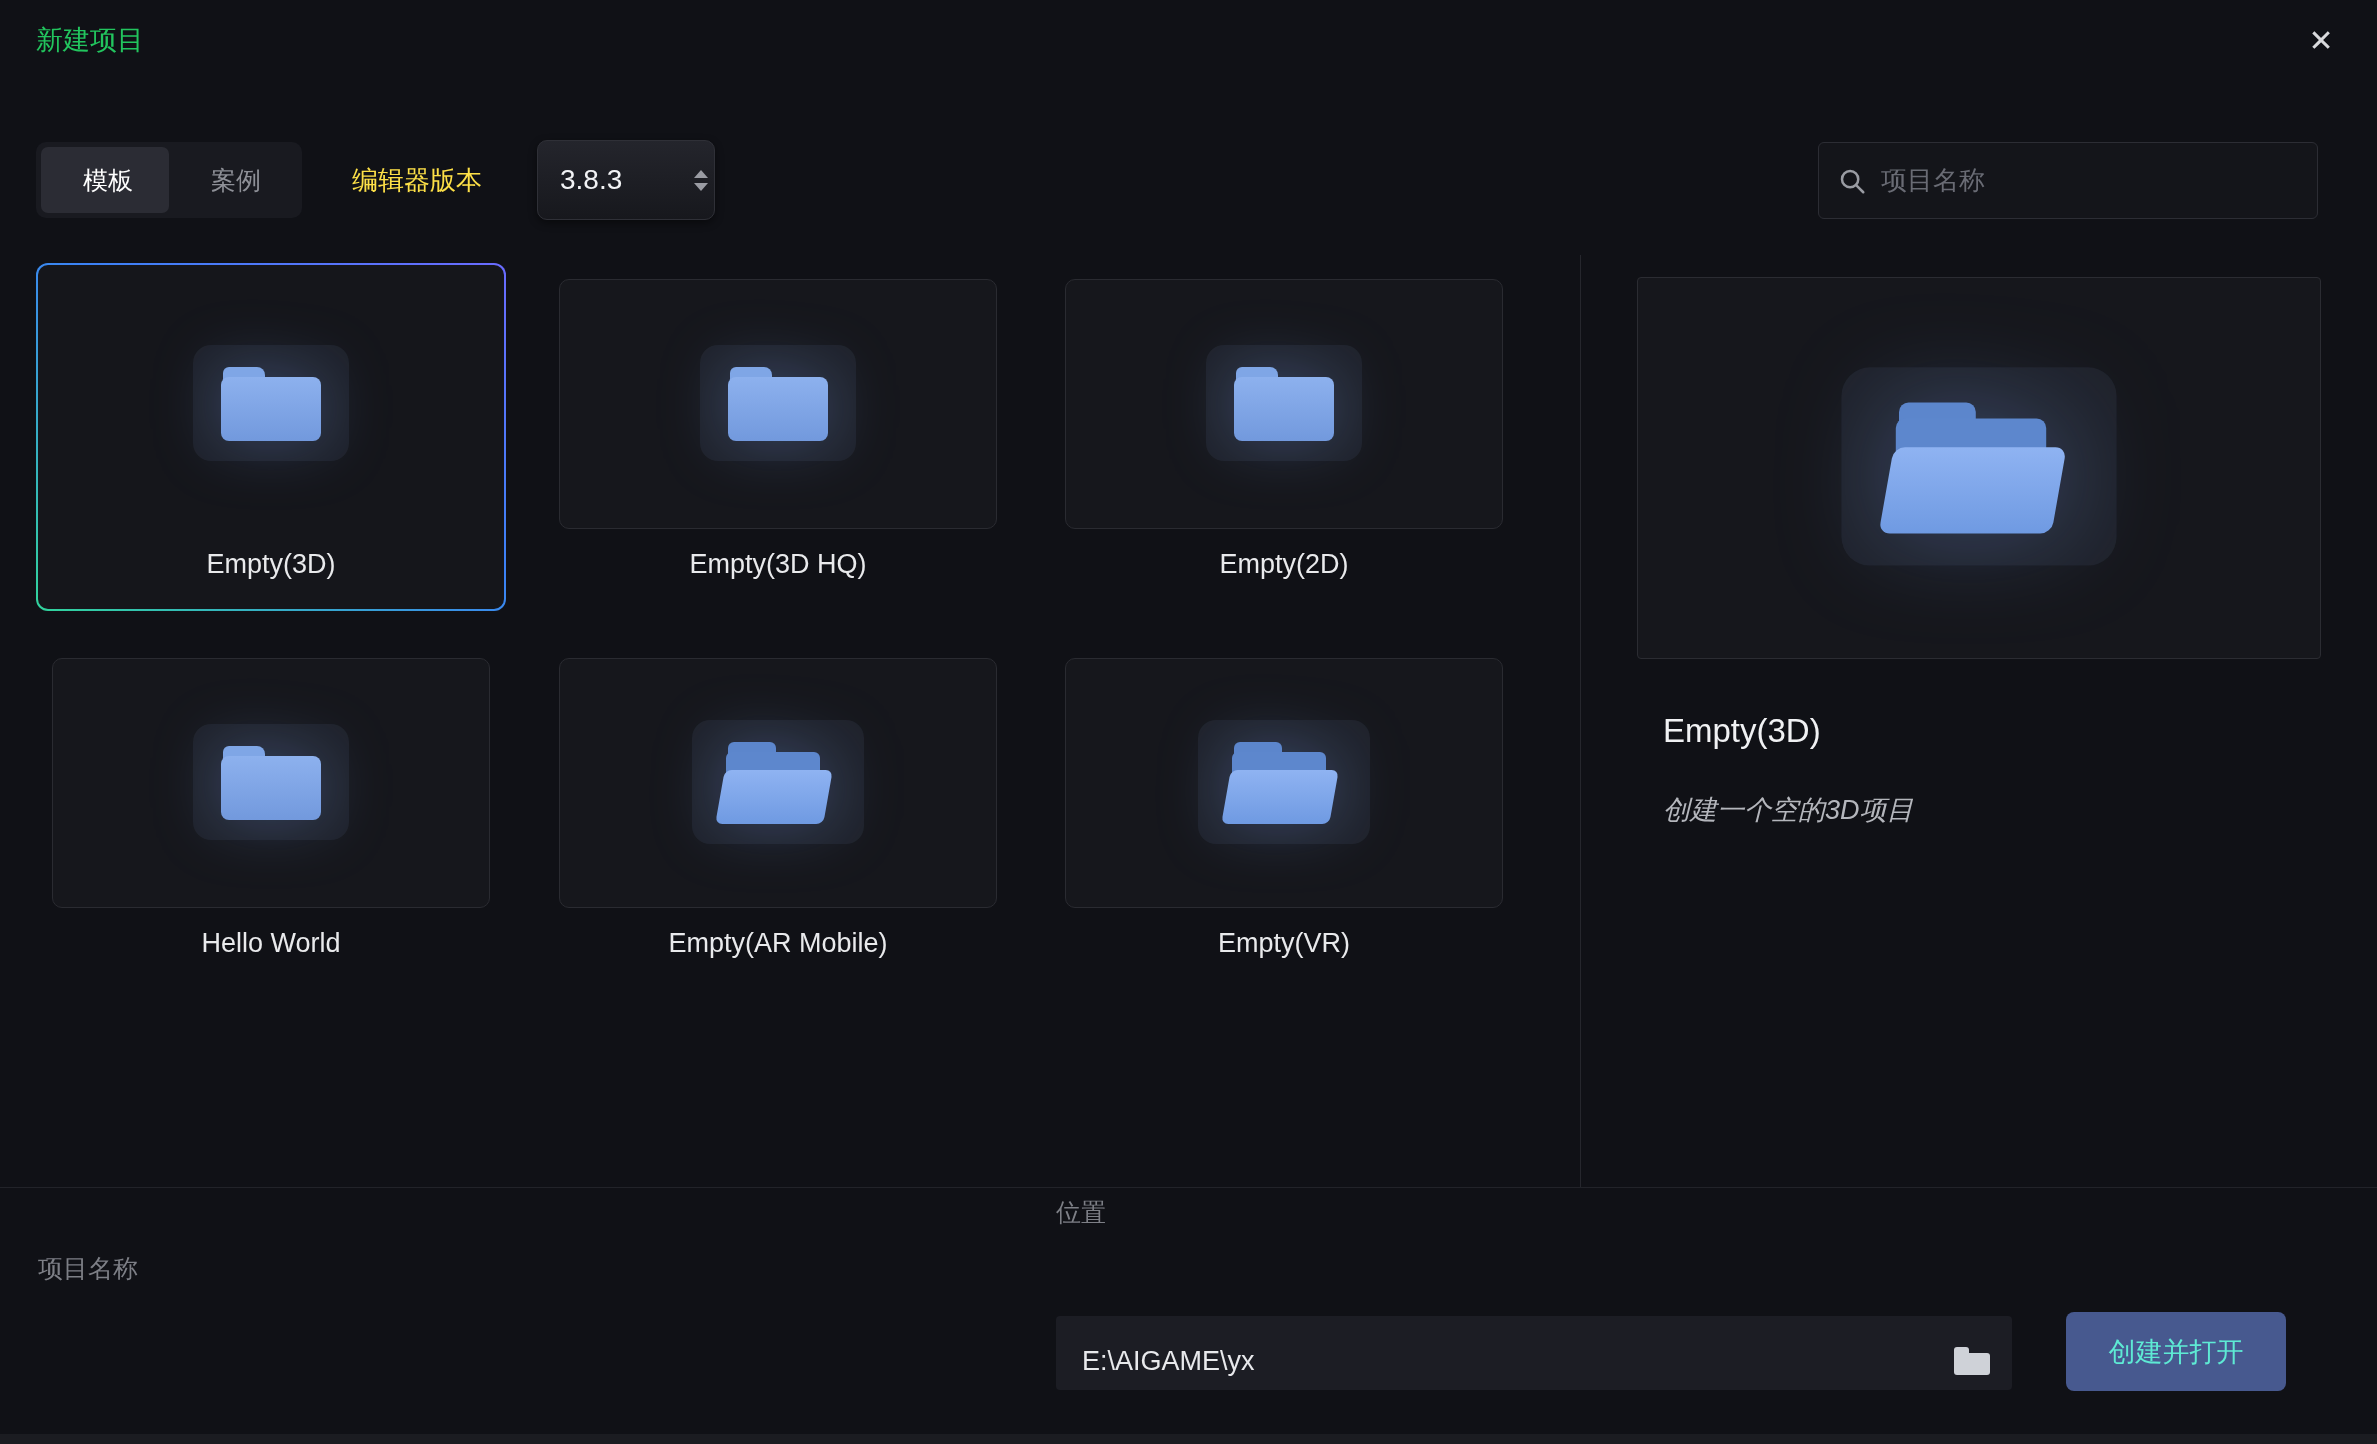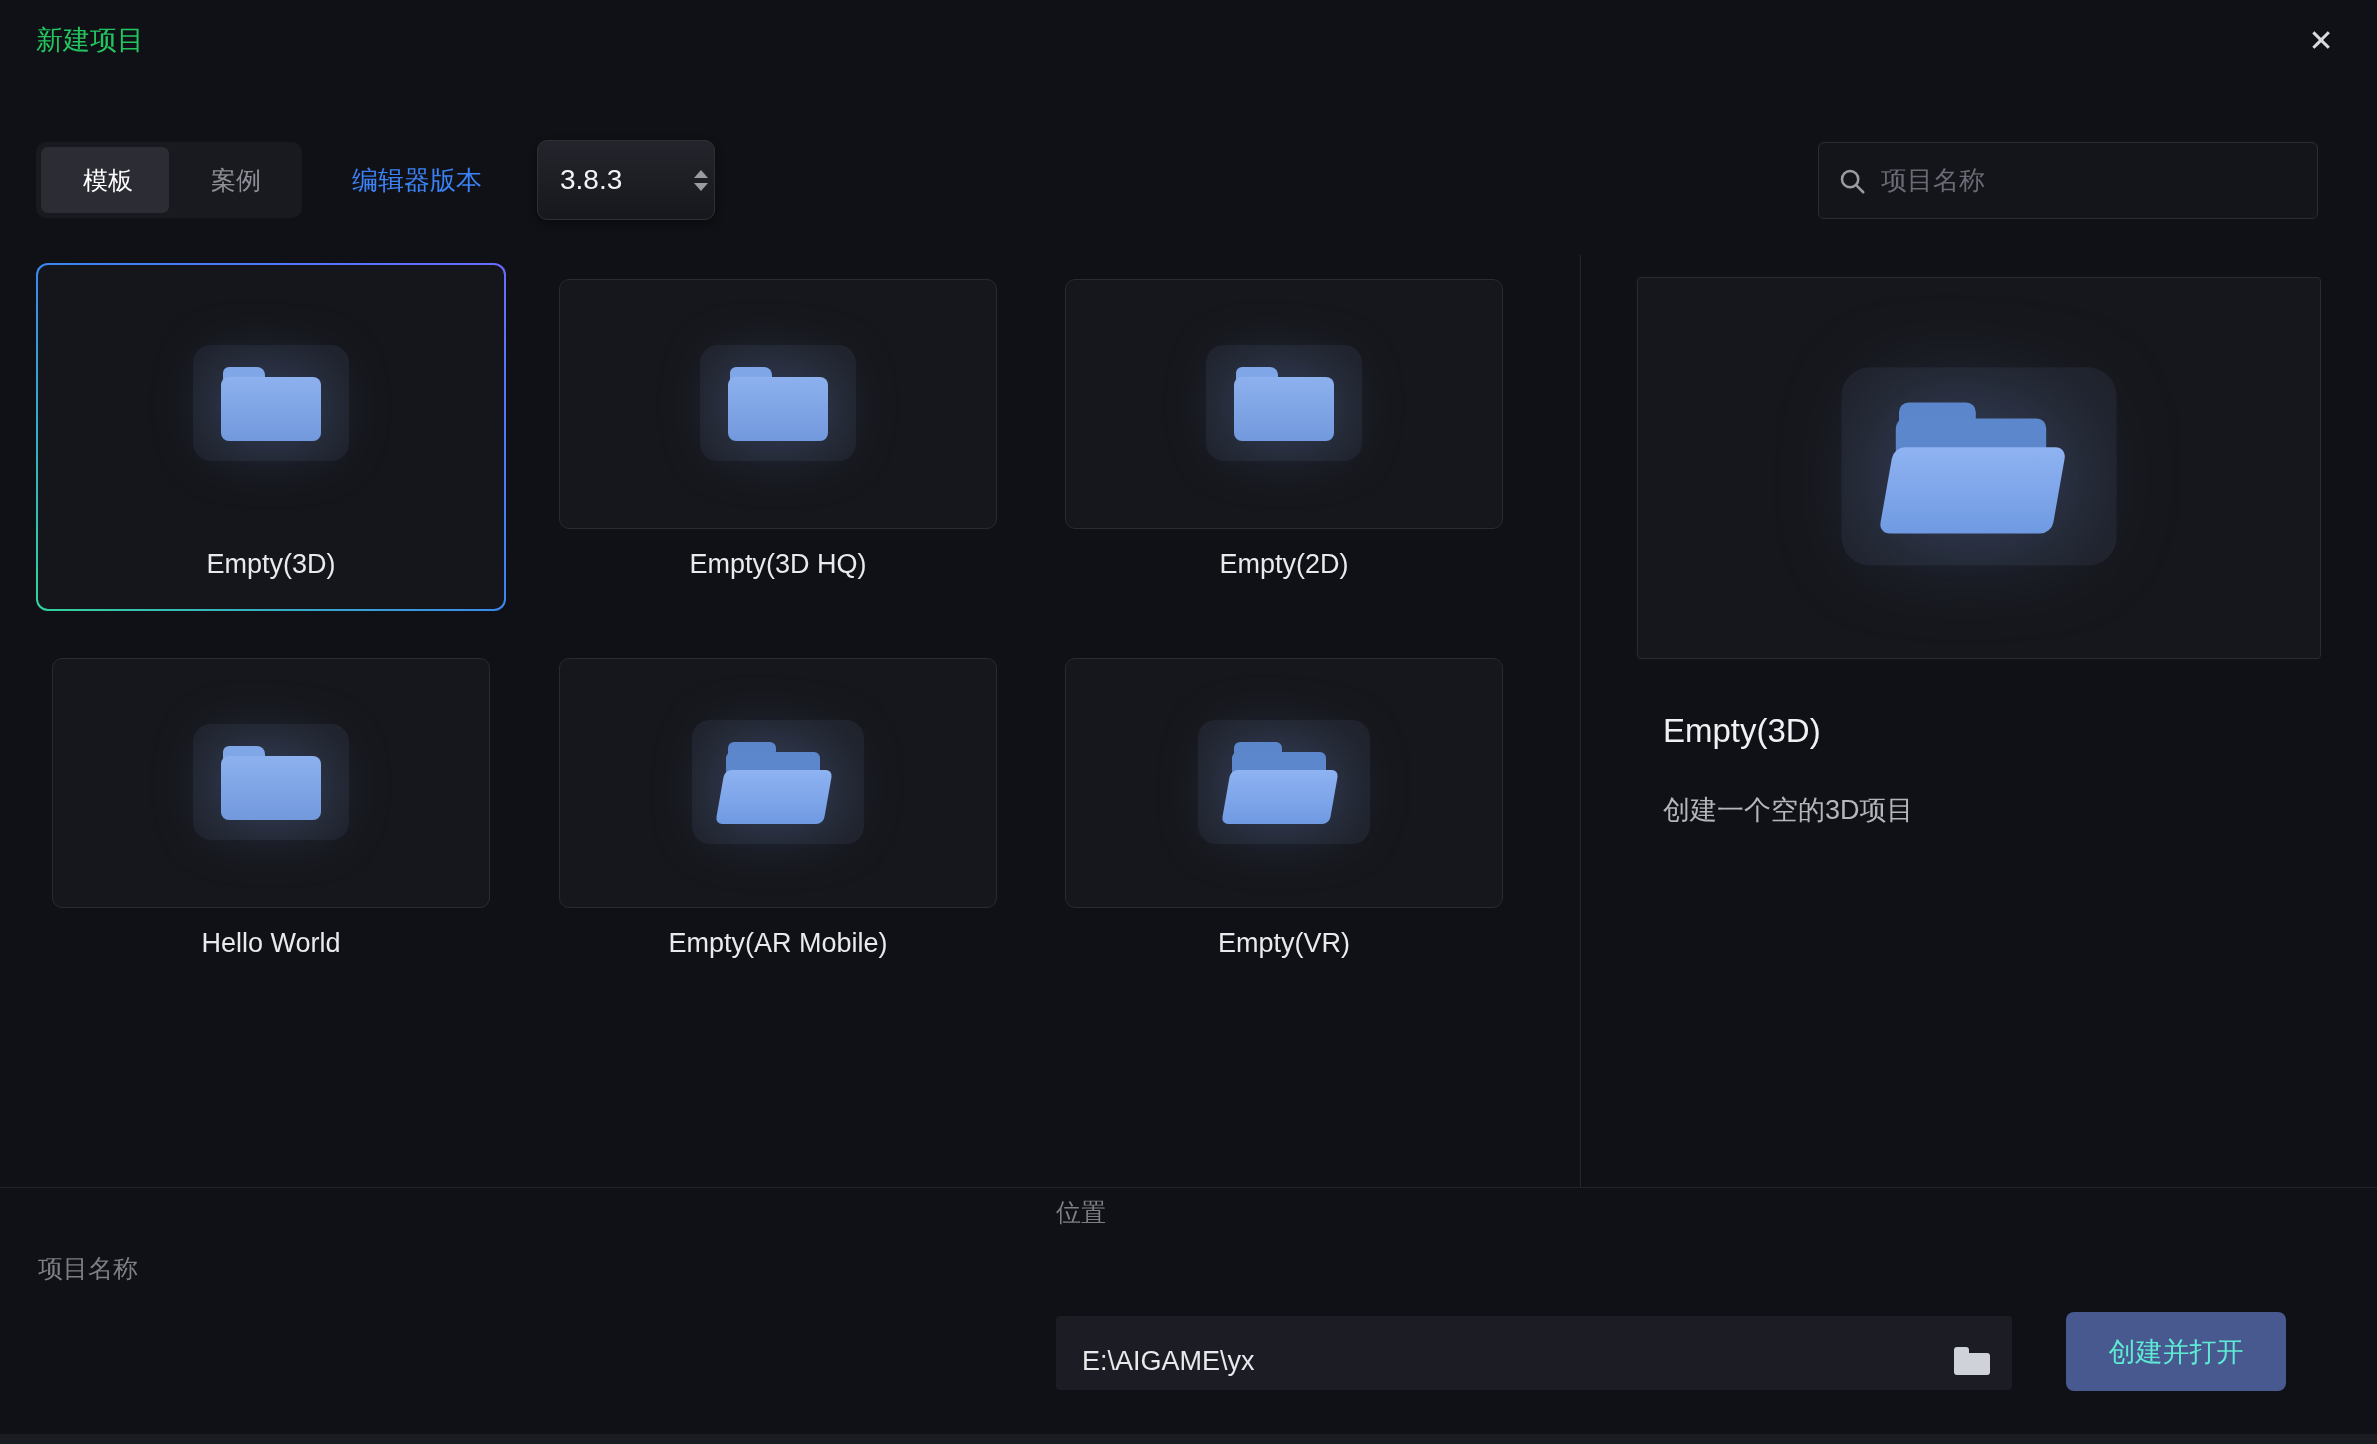--- a/index.html
+++ b/index.html
@@ -24,21 +24,21 @@
     background:#191a20; border-radius:10px; display:flex; padding:5px;
   }
   .tab {
     flex:1; display:flex; align-items:center; justify-content:center;
     font-size:25px; color:#8e9097; border-radius:7px; cursor:pointer;padding-left:6px;
   }
   .tab.active { background:#2b2c34; color:#ffffff; }
 
   .version-label {
     position:absolute; left:352px; top:142px; height:76px;
-    display:flex; align-items:center; font-size:26px; color:#3b82f6;
+    display:flex; align-items:center; font-size:26px; color:#fde047;
   }
   .version-dropdown {
     position:absolute; left:537px; top:140px; width:178px; height:80px;
     background:linear-gradient(180deg,#24252c 0%,#17181d 100%);
     border:1px solid #2f3037; border-radius:10px;
     box-shadow:0 3px 8px rgba(0,0,0,.45);
     display:flex; align-items:center; justify-content:space-between;
     padding:0 6px 0 22px; cursor:pointer;
   }
   .version-value { font-size:28px; color:#f2f3f5; }
@@ -109,21 +109,21 @@
 
   
   .v-divider { position:absolute; left:1580px; top:255px; width:1px; height:932px; background:#26272d; }
   .detail-thumb {
     position:absolute; left:1637px; top:277px; width:684px; height:382px;
     border:1px solid #2b2c32; background:#16171c; border-radius:4px;
     display:flex; align-items:center; justify-content:center;
   }
   .detail-folder-scale { transform:scale(1.6); }
   .detail-title { position:absolute; left:1663px; top:712px; font-size:33px; font-weight:500; color:#f0f1f3; }
-  .detail-desc  { position:absolute; left:1663px; top:792px; font-size:27px; color:#b4b6bc; }
+  .detail-desc  { position:absolute; left:1663px; top:792px; font-size:27px; color:#b4b6bc;font-style:italic; }
 
   
   .h-divider { position:absolute; left:0; top:1187px; width:2377px; height:1px; background:#222329; }
   .field-label { position:absolute; font-size:25px; color:#7d7f86; }
   .lbl-name { left:38px; top:1252px; }
   .lbl-loc  { left:1056px; top:1196px; }
   .text-input {
     position:absolute; top:1316px; height:74px; background:#1c1d24;
     border:none; border-radius:4px; outline:none;
     font-size:27px; color:#e8e9ec; font-family:inherit; padding:0 26px;

